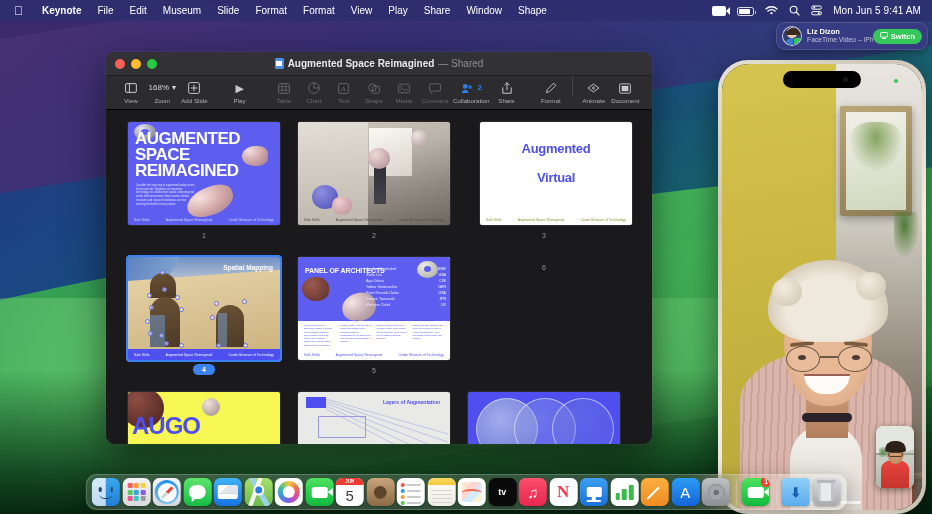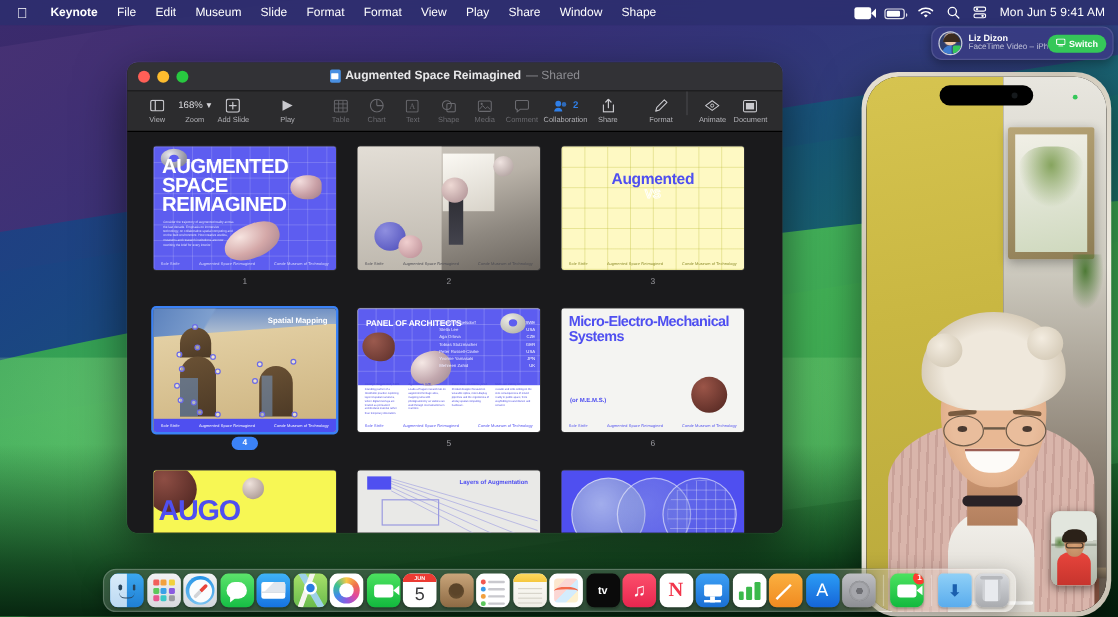--- a/index.html
+++ b/index.html
@@ -231,21 +231,21 @@
     background:radial-gradient(circle at 35% 30%, #f0cfcf, #b88a92); border-radius:50%; }
   .s2 .b3 { position:absolute; left:70px; top:26px; width:22px; height:21px;
     background:radial-gradient(circle at 35% 30%, #eed9d4, #a98b8f); border-radius:50%; }
   .s2 .b4 { position:absolute; right:22px; top:8px; width:17px; height:17px;
     background:radial-gradient(circle at 35% 30%, #efe3e0, #a79795); border-radius:50%; }
   .s2 .person { position:absolute; left:76px; top:34px; width:12px; height:48px;
     background:linear-gradient(#2a2a30,#43434d); border-radius:5px 5px 0 0; }
   .s2 .sfooter { color:#4b4b52; }
 
   
-  .s3 { background:#fef9c3; }
+  .s3 { background:#ffffff;margin-left:12px; }
   .s3 .grid { position:absolute; inset:0;
     background-image:linear-gradient(rgba(190,190,60,.35) .5px, transparent .5px),
                      linear-gradient(90deg, rgba(190,190,60,.35) .5px, transparent .5px);
     background-size:19px 17px; }
   .s3 .a { position:absolute; left:0; right:0; top:19px; text-align:center;
     font-size:13px; font-weight:bold; color:#4f4ff0; letter-spacing:-.3px; }
   .s3 .vs { position:absolute; left:0; right:0; top:35px; text-align:center;
     font-size:10px; font-weight:bold; color:transparent;
     -webkit-text-stroke:.7px #fff; }
   .s3 .b { position:absolute; left:0; right:0; top:48px; text-align:center;
@@ -878,20 +878,21 @@
           </div>
         </div>
         <div class="slide-num">2</div>
       </div>
 
       <div class="slide-cell">
         <div class="slide-thumb s3">
           <div class="grid"></div>
           <div class="a">Augmented</div>
           <div class="vs">VS</div>
+          <div class="b">Virtual</div>
           <div class="sfooter">
             <span>Sole Strife</span>
             <span>Augmented Space Reimagined</span>
             <span>Conde Museum of Technology</span>
           </div>
         </div>
         <div class="slide-num">3</div>
       </div>
 
       <div class="slide-cell">
@@ -976,30 +977,20 @@
           <div class="sfooter">
             <span>Sole Strife</span>
             <span>Augmented Space Reimagined</span>
             <span>Conde Museum of Technology</span>
           </div>
         </div>
         <div class="slide-num">5</div>
       </div>
 
       <div class="slide-cell">
-        <div class="slide-thumb s6">
-          <div class="tt">Micro-Electro-Mechanical Systems</div>
-          <div class="ball"></div>
-          <div class="sub">(or M.E.M.S.)</div>
-          <div class="sfooter">
-            <span>Sole Strife</span>
-            <span>Augmented Space Reimagined</span>
-            <span>Conde Museum of Technology</span>
-          </div>
-        </div>
         <div class="slide-num">6</div>
       </div>
 
       <div class="slide-cell">
         <div class="slide-thumb s7">
           <div class="rock"></div>
           <div class="sphere"></div>
           <div class="tt">AUGO</div>
         </div>
 

